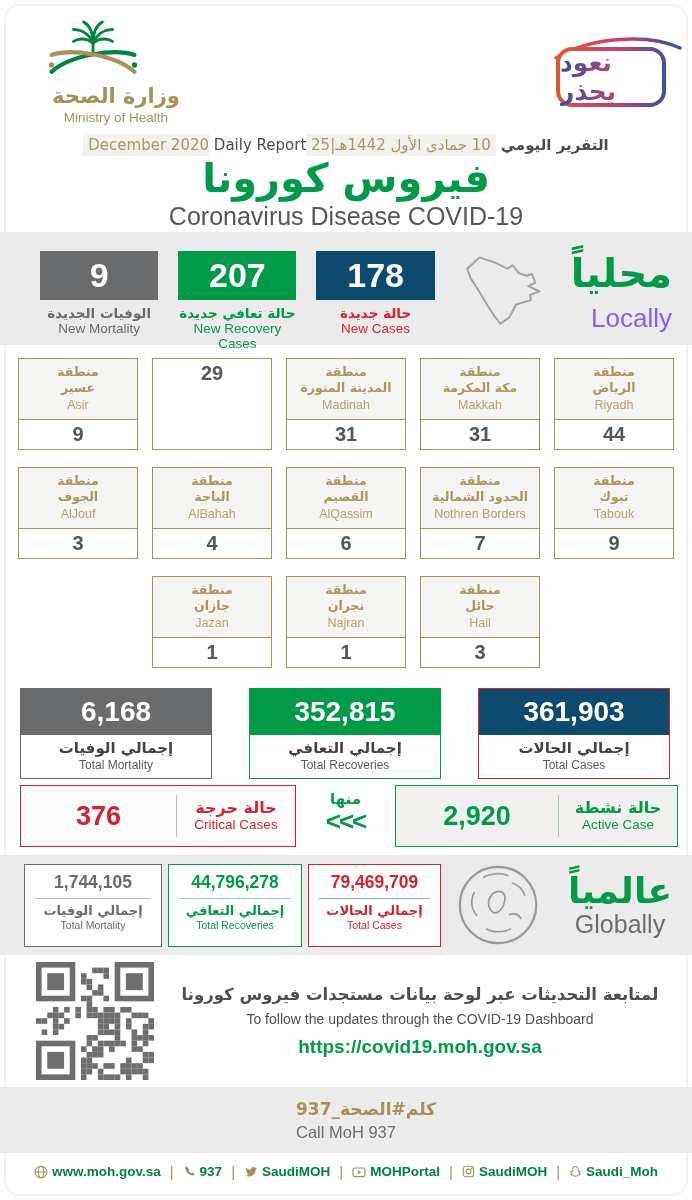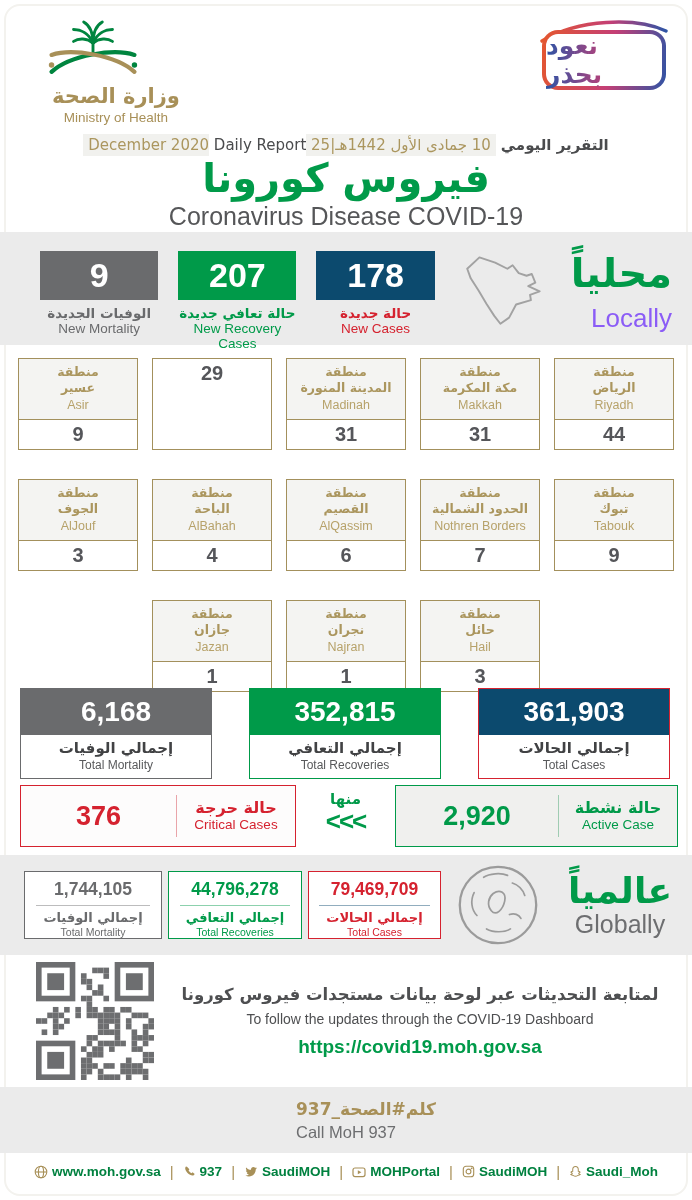--- a/index.html
+++ b/index.html
@@ -5,21 +5,21 @@
   html,body{margin:0;padding:0;background:#ffffff;}
   body{width:692px;height:1200px;position:relative;font-family:"Liberation Sans",sans-serif;overflow:hidden;}
   .ar{font-family:"DejaVu Sans",sans-serif;}
   .poster{position:absolute;inset:0;background:#fff;}
   .frame{position:absolute;inset:4px;border:2px solid #f3f2ee;border-radius:16px;pointer-events:none;}
 
   
   .logo{position:absolute;left:30px;top:16px;width:172px;text-align:center;}
   .logo-ar{font-size:21px;font-weight:bold;color:#a89058;margin-top:2px;}
   .logo-en{font-size:13.5px;color:#a89058;margin-top:2px;}
-  .badge-wrap{position:absolute;right:26px;top:30px;width:124px;height:60px;}
+  .badge-wrap{position:absolute;right:26px;top:47px;width:110px;height:60px;}
   .badge{position:absolute;inset:0;border-radius:16px;padding:4px;box-sizing:border-box;
          background:linear-gradient(100deg,#e4572e 0%,#c43f75 55%,#2e54a5 100%);}
   .badge-inner{width:100%;height:100%;background:#fff;border-radius:12px;display:flex;align-items:center;justify-content:center;}
   .badge-text{font-size:25px;font-weight:bold;
       background:linear-gradient(90deg,#2e54a5 0%,#c43f75 55%,#e4572e 100%);
       -webkit-background-clip:text;background-clip:text;color:transparent;}
   .badge-swoosh{position:absolute;top:-13px;left:-6px;}
 
   .date-line{position:absolute;top:136px;left:0;right:0;text-align:center;direction:rtl;font-size:15px;color:#4a4b4d;}
   .date-strong{font-weight:bold;}
@@ -36,21 +36,21 @@
   .t-gray{color:#6a6b6d;} .t-green{color:#009a49;} .t-red{color:#d5222f;}
   .stat-lab-ar{font-size:13.5px;font-weight:bold;margin-top:5px;}
   .stat-lab-en{font-size:13.5px;}
   .map-box{width:96px;margin-top:-4px;}
   .loc-title{margin-left:auto;text-align:right;padding-right:2px;}
   .loc-title-ar{font-size:40px;font-weight:bold;color:#009a49;line-height:1.1;}
   .loc-title-en{font-size:26px;color:#8b5cf6;margin-top:8px;}
 
   
   .regions{position:absolute;top:358px;left:18px;right:18px;display:grid;
-           grid-template-columns:repeat(5,1fr);gap:29px 14px;}
+           grid-template-columns:repeat(5,1fr);gap:17px 14px;}
   .rcard{height:92px;border:1px solid #a3905c;background:#fff;display:flex;flex-direction:column;box-sizing:border-box;}
   .rhead{flex:1;background:#f4f4f2;text-align:center;padding-top:5px;border-bottom:1px solid #a3905c;}
   .r-ar{font-size:12.5px;font-weight:bold;color:#ab965e;line-height:1.3;}
   .r-ar span{display:block;}
   .r-en{font-size:12.5px;color:#b7a26a;margin-top:1px;}
   .rval{height:29px;line-height:29px;text-align:center;font-size:20px;font-weight:bold;color:#55565a;background:#fff;}
 
   
   .totals{position:absolute;top:688px;left:20px;right:22px;display:flex;justify-content:space-between;}
   .tcard{width:192px;border:1px solid;box-sizing:border-box;background:#fff;text-align:center;}
@@ -71,21 +71,21 @@
   .critical{width:276px;border-color:#d5222f;background:#fdfcfc;color:#d5222f;}
   .critical .vdiv{background:#e9a4a9;}
   .ofwhich{flex:1;text-align:center;color:#009a49;margin-top:-8px;}
   .ofwhich-ar{font-size:15px;font-weight:bold;}
   .arrows{font-size:26px;font-weight:bold;letter-spacing:-2px;line-height:1;}
   .active{width:283px;border-color:#009a49;background:#f0f0ee;color:#009a49;}
   .active .vdiv{background:#9fccb2;}
 
   
   .band-global{top:855px;height:100px;display:flex;align-items:center;padding:0 16px 0 24px;box-sizing:border-box;gap:6px;}
-  .gcard{background:#fff;border:1px solid;box-sizing:border-box;text-align:center;height:68px;padding-top:7px;}
+  .gcard{background:#fff;border:1px solid;box-sizing:border-box;text-align:center;height:83px;padding-top:7px;}
   .gcard.b-gray{border-color:#6a6b6d;width:138px;}
   .gcard.b-green{border-color:#009a49;width:134px;}
   .gcard.b-red{border-color:#d5222f;width:133px;}
   .gval{font-size:17.5px;font-weight:bold;}
   .gdiv{height:1px;width:84%;margin:5px auto 4px;opacity:.45;}
   .glab-ar{font-size:13px;font-weight:bold;}
   .glab-en{font-size:10.5px;margin-top:1px;}
   .globe-box{margin-left:8px;}
   .glob-title{margin-left:auto;text-align:right;padding-right:4px;}
   .glob-title-ar{font-size:36px;font-weight:bold;color:#009a49;line-height:1.1;}

